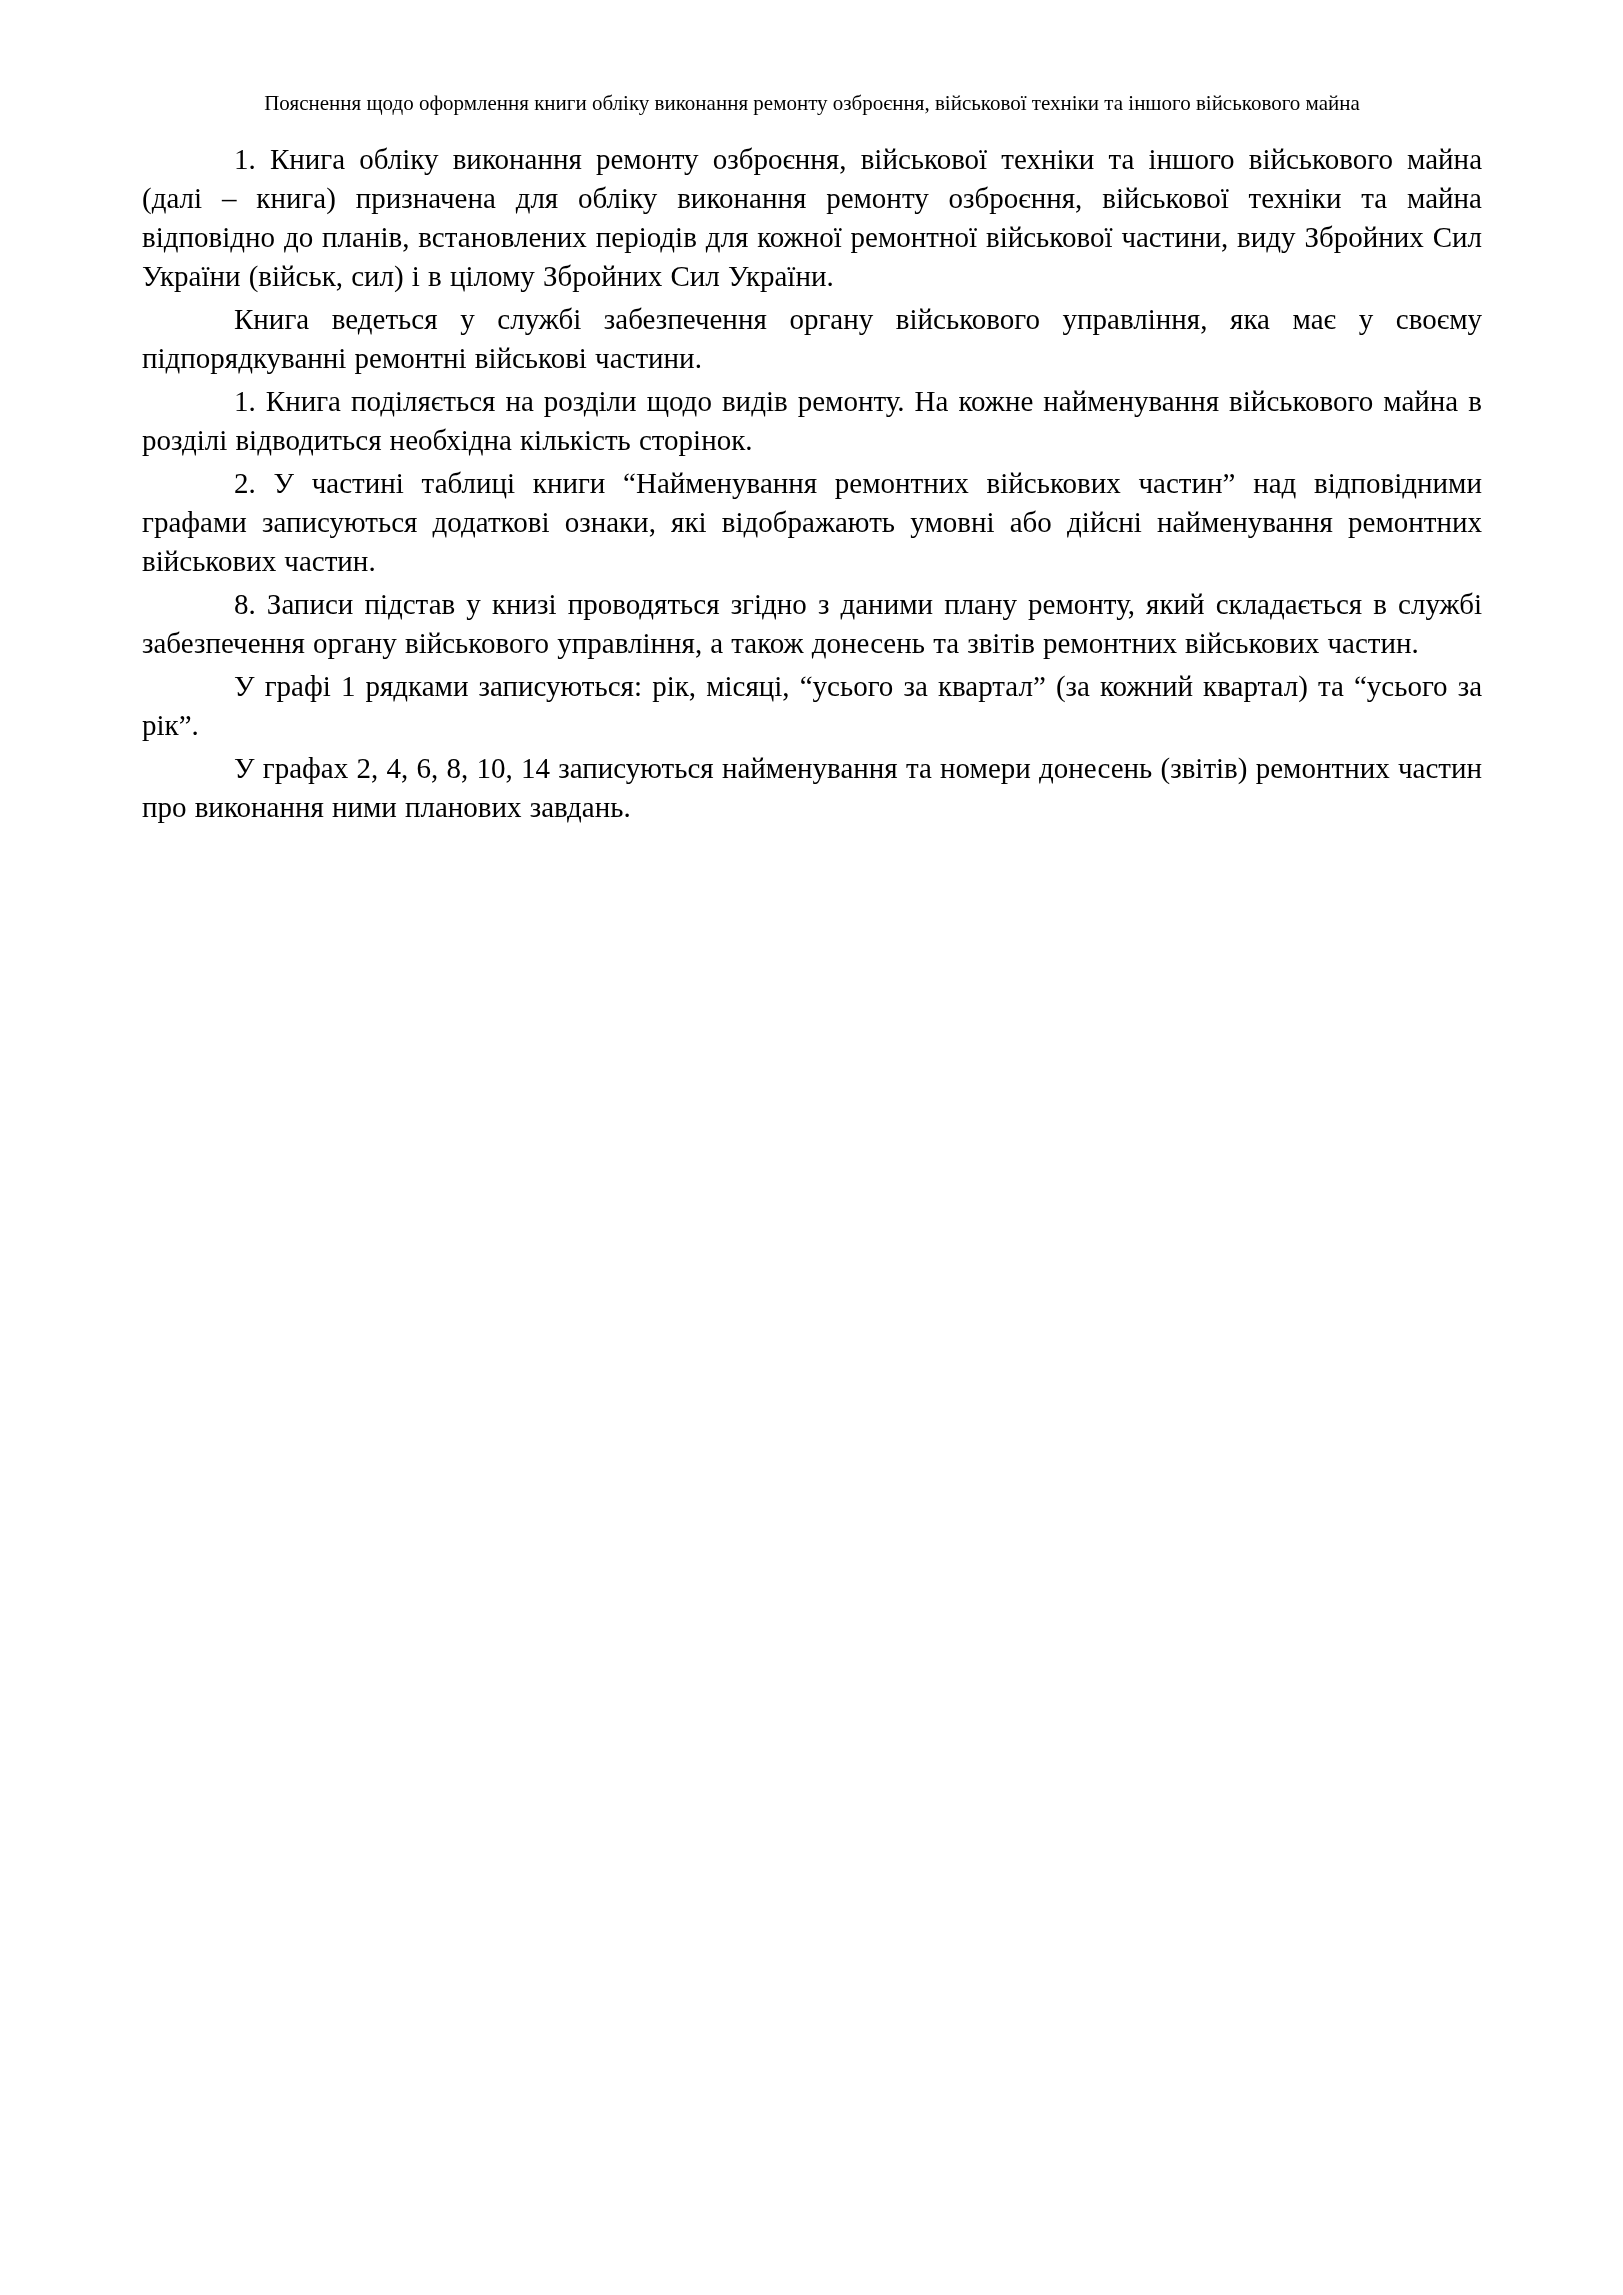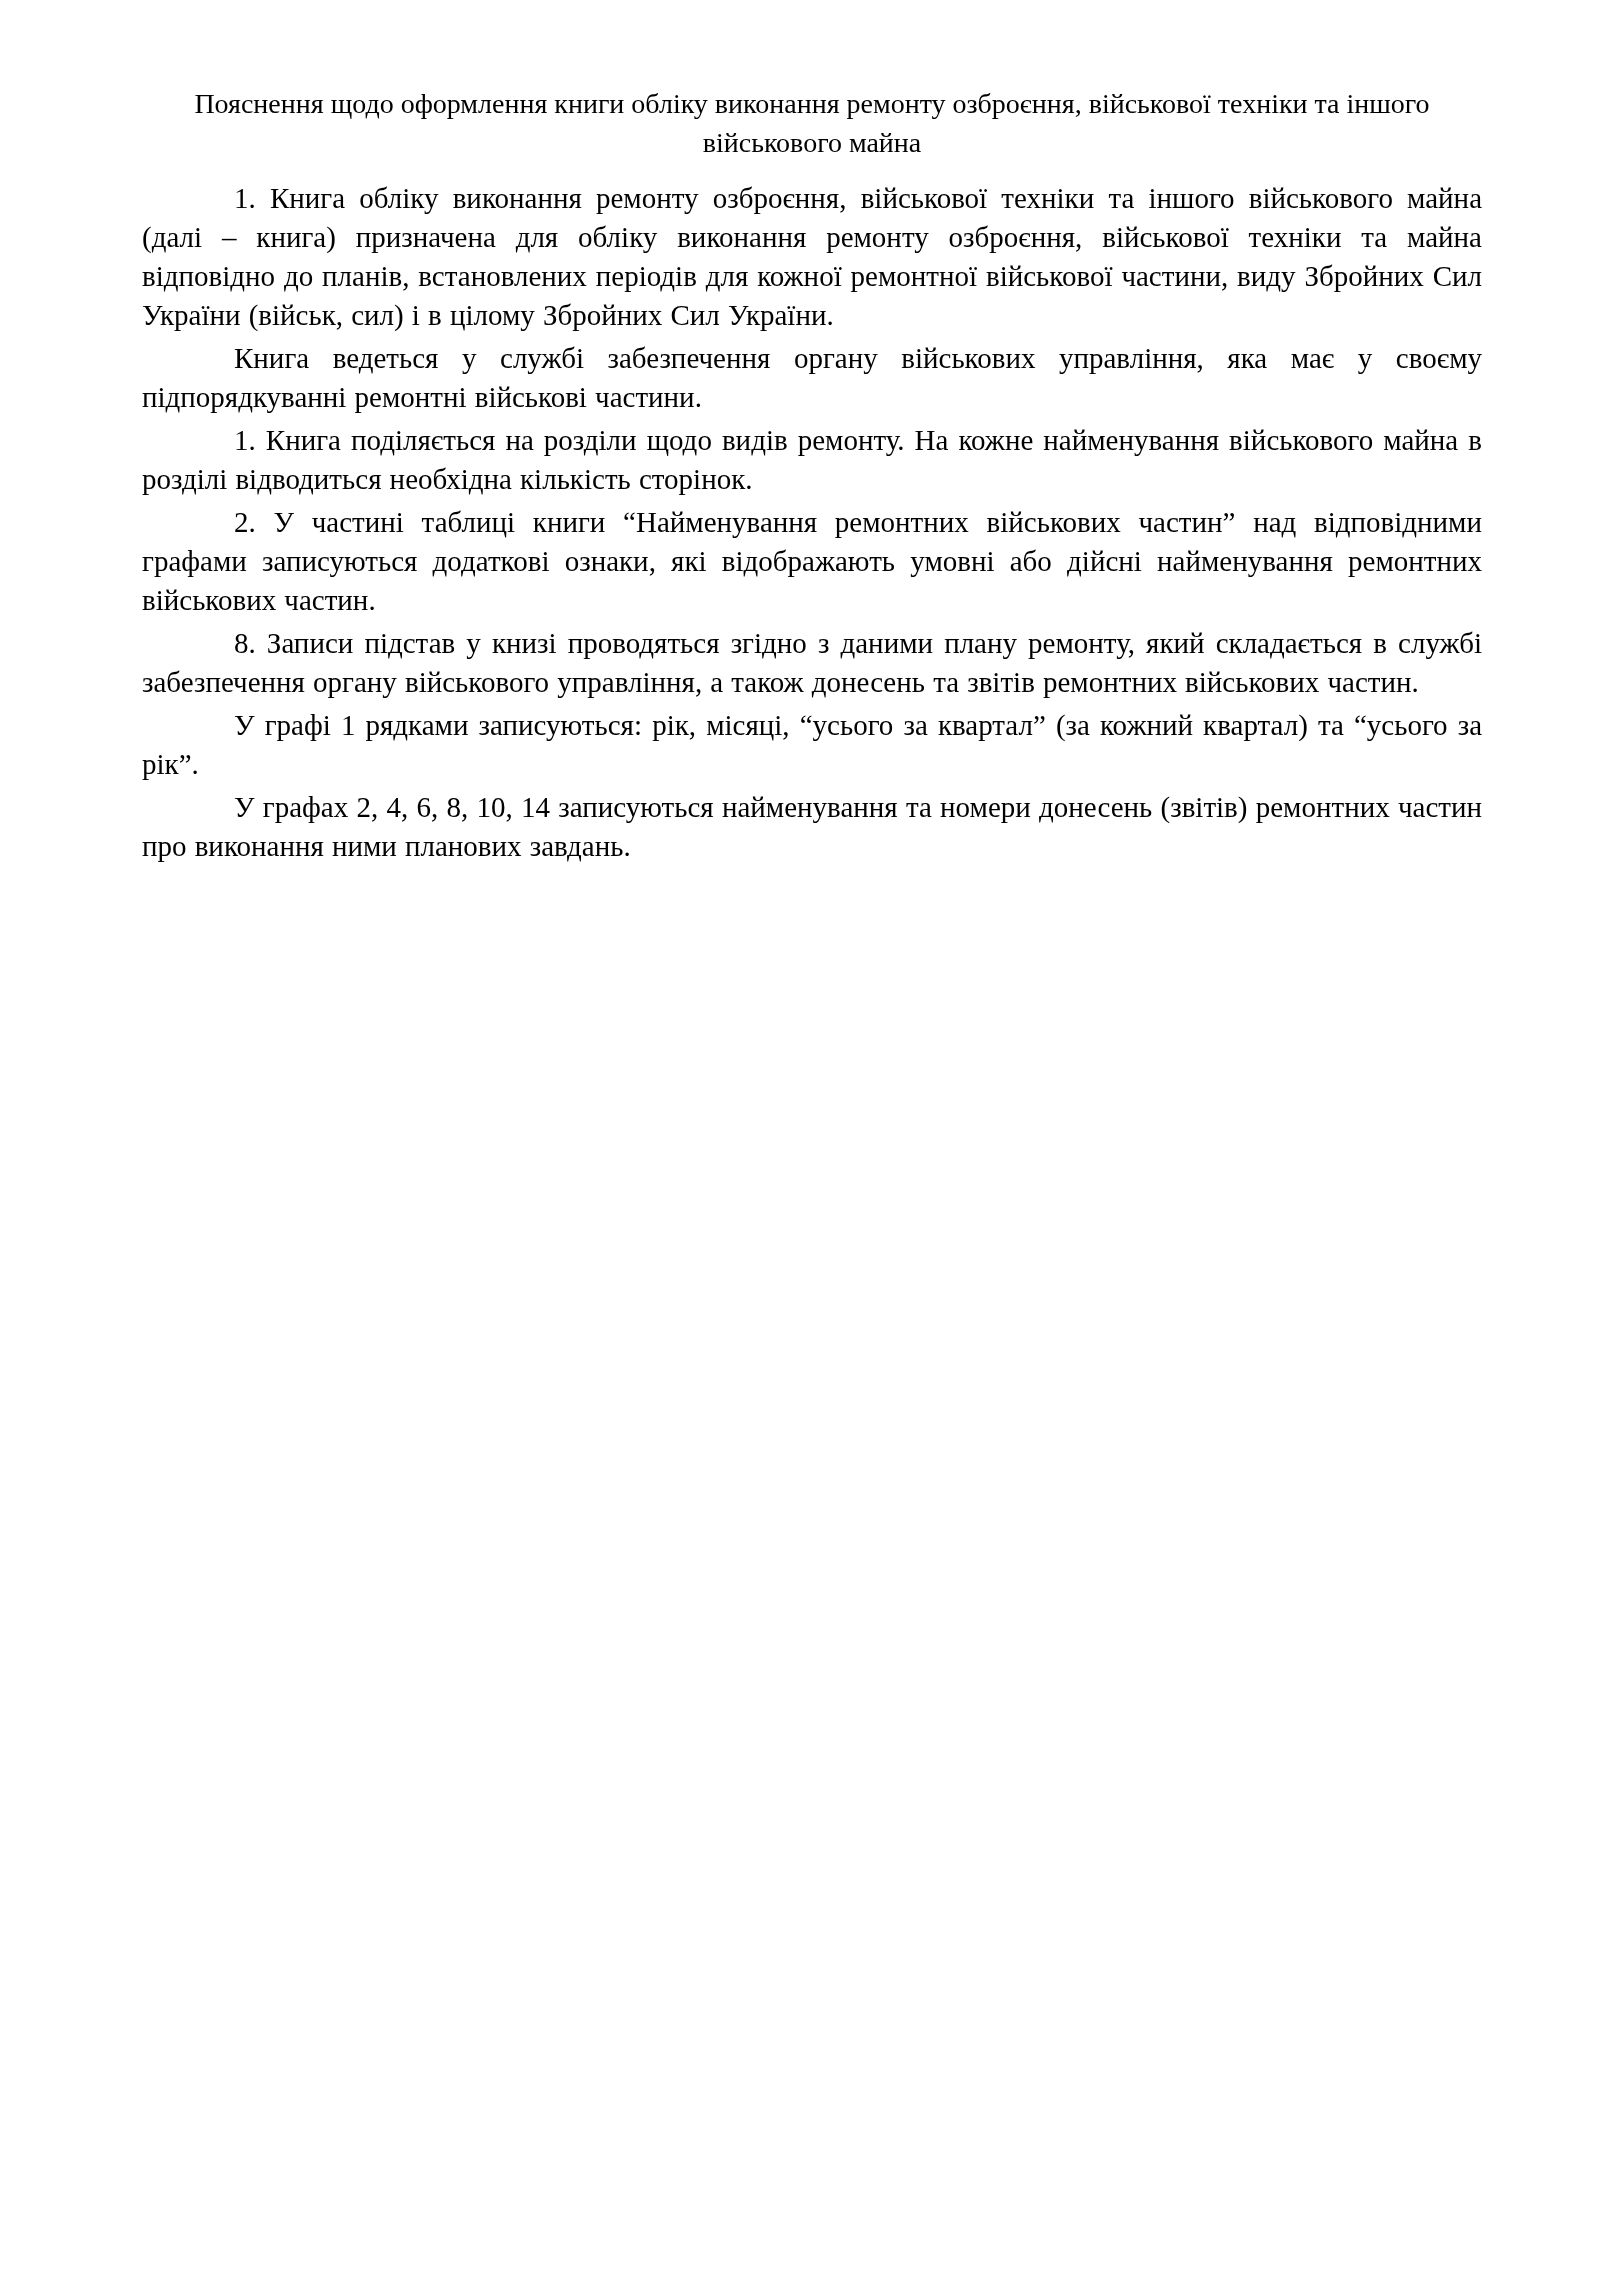--- a/index.html
+++ b/index.html
@@ -14,21 +14,21 @@
     margin: 0 auto;
     background: #ffffff;
     box-sizing: border-box;
     padding: 84px 138px 0 138px;
     font-family: "Liberation Serif", "DejaVu Serif", serif;
     color: #000000;
     font-size: 29px;
     overflow: hidden;
   }
   .doc-title {
-    font-size: 28px;
+    font-size: 21px;
     font-weight: normal;
     text-align: center;
     line-height: 39px;
     margin: 0 0 16.5px 0;
     padding: 0;
   }
   .para {
     margin: 4px;
     padding: 0;
     text-align: justify;
@@ -37,20 +37,20 @@
     word-spacing: 0.9px;
   }
 </style>
 </head>
 <body>
 
 <div class="page">
   <h1 class="doc-title">Пояснення щодо оформлення книги обліку виконання ремонту озброєння, військової техніки та іншого військового майна</h1>
 
   <p class="para">1. Книга обліку виконання ремонту озброєння, військової техніки та іншого військового майна (далі – книга) призначена для обліку виконання ремонту озброєння, військової техніки та майна відповідно до планів, встановлених періодів для кожної ремонтної військової частини, виду Збройних Сил України (військ, сил) і в цілому Збройних Сил України.</p>
-  <p class="para">Книга ведеться у службі забезпечення органу військових управління, яка має у своєму підпорядкуванні ремонтні військові частини.</p>
+  <p class="para">Книга ведеться у службі забезпечення органу військового управління, яка має у своєму підпорядкуванні ремонтні військові частини.</p>
   <p class="para">1. Книга поділяється на розділи щодо видів ремонту. На кожне найменування військового майна в розділі відводиться необхідна кількість сторінок.</p>
   <p class="para">2. У частині таблиці книги “Найменування ремонтних військових частин” над відповідними графами записуються додаткові ознаки, які відображають умовні або дійсні найменування ремонтних військових частин.</p>
   <p class="para">8. Записи підстав у книзі проводяться згідно з даними плану ремонту, який складається в службі забезпечення органу військового управління, а також донесень та звітів ремонтних військових частин.</p>
   <p class="para">У графі 1 рядками записуються: рік, місяці, “усього за квартал” (за кожний квартал) та “усього за рік”.</p>
   <p class="para">У графах 2, 4, 6, 8, 10, 14 записуються найменування та номери донесень (звітів) ремонтних частин про виконання ними планових завдань.</p>
 </div>
 
 
 </body></html>

